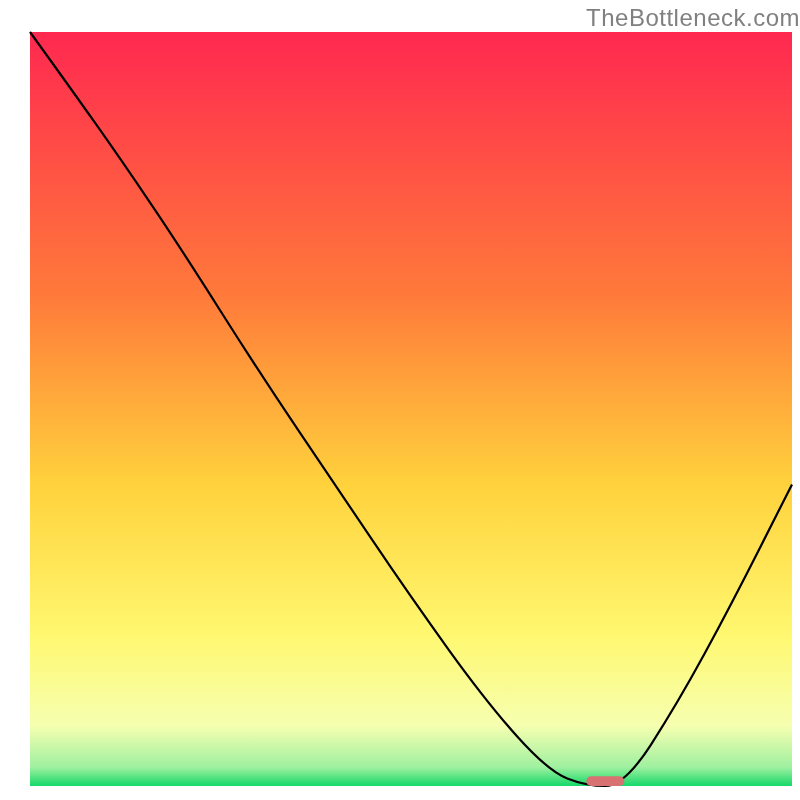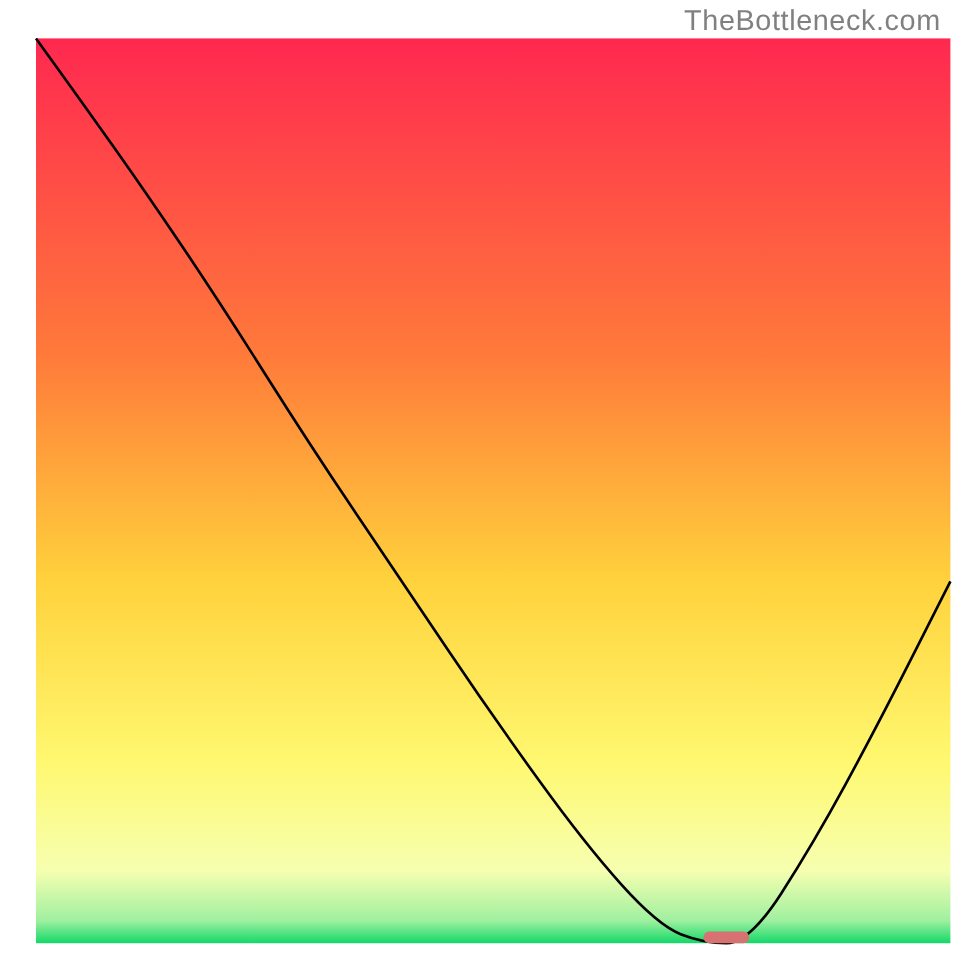--- a/index.html
+++ b/index.html
@@ -11,21 +11,21 @@
     overflow: hidden;
   }
   .chart-container {
     position: relative;
     width: 800px;
     height: 800px;
   }
   .watermark {
     position: absolute;
     top: 4px;
-    right: 16px;
+    right: 0;
     font-family: Arial, Helvetica, sans-serif;
     font-size: 24px;
     color: #808080;
     font-weight: 500;
     letter-spacing: 0.5px;
     z-index: 10;
   }
   svg.plot {
     position: absolute;
     top: 0;

